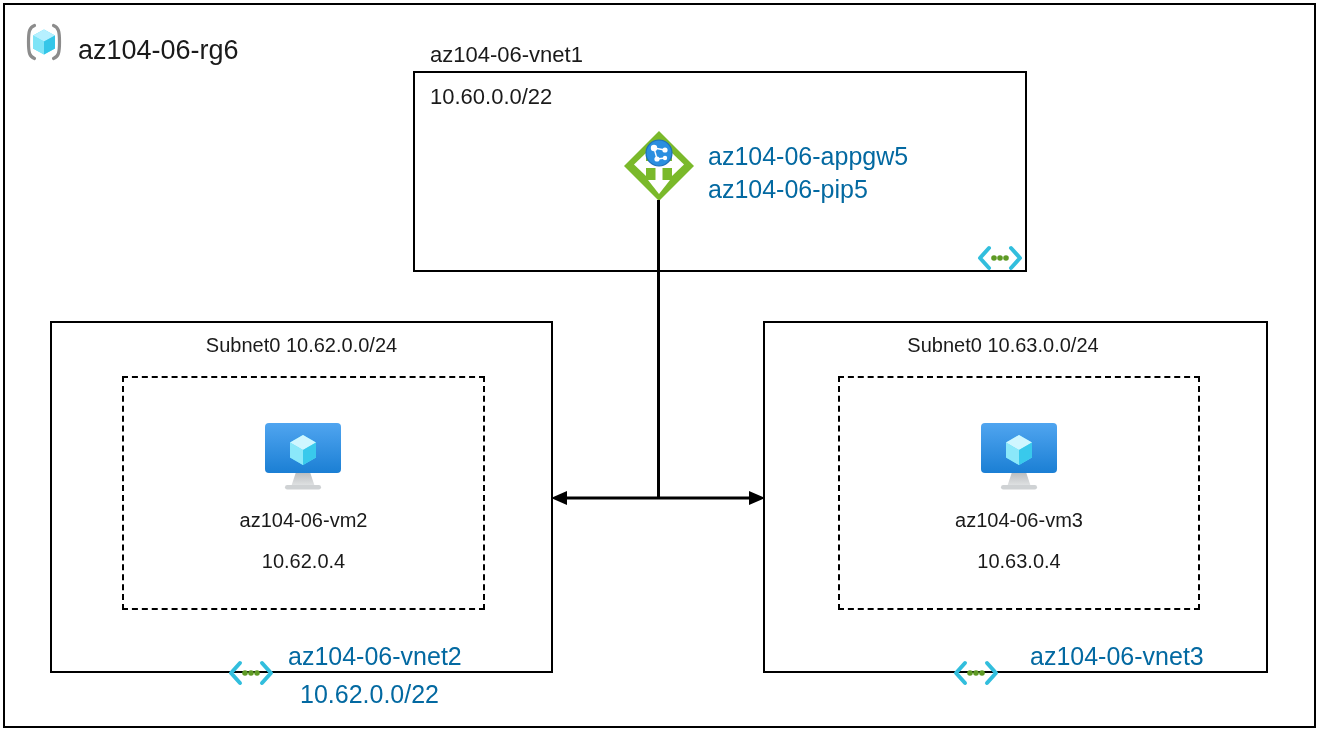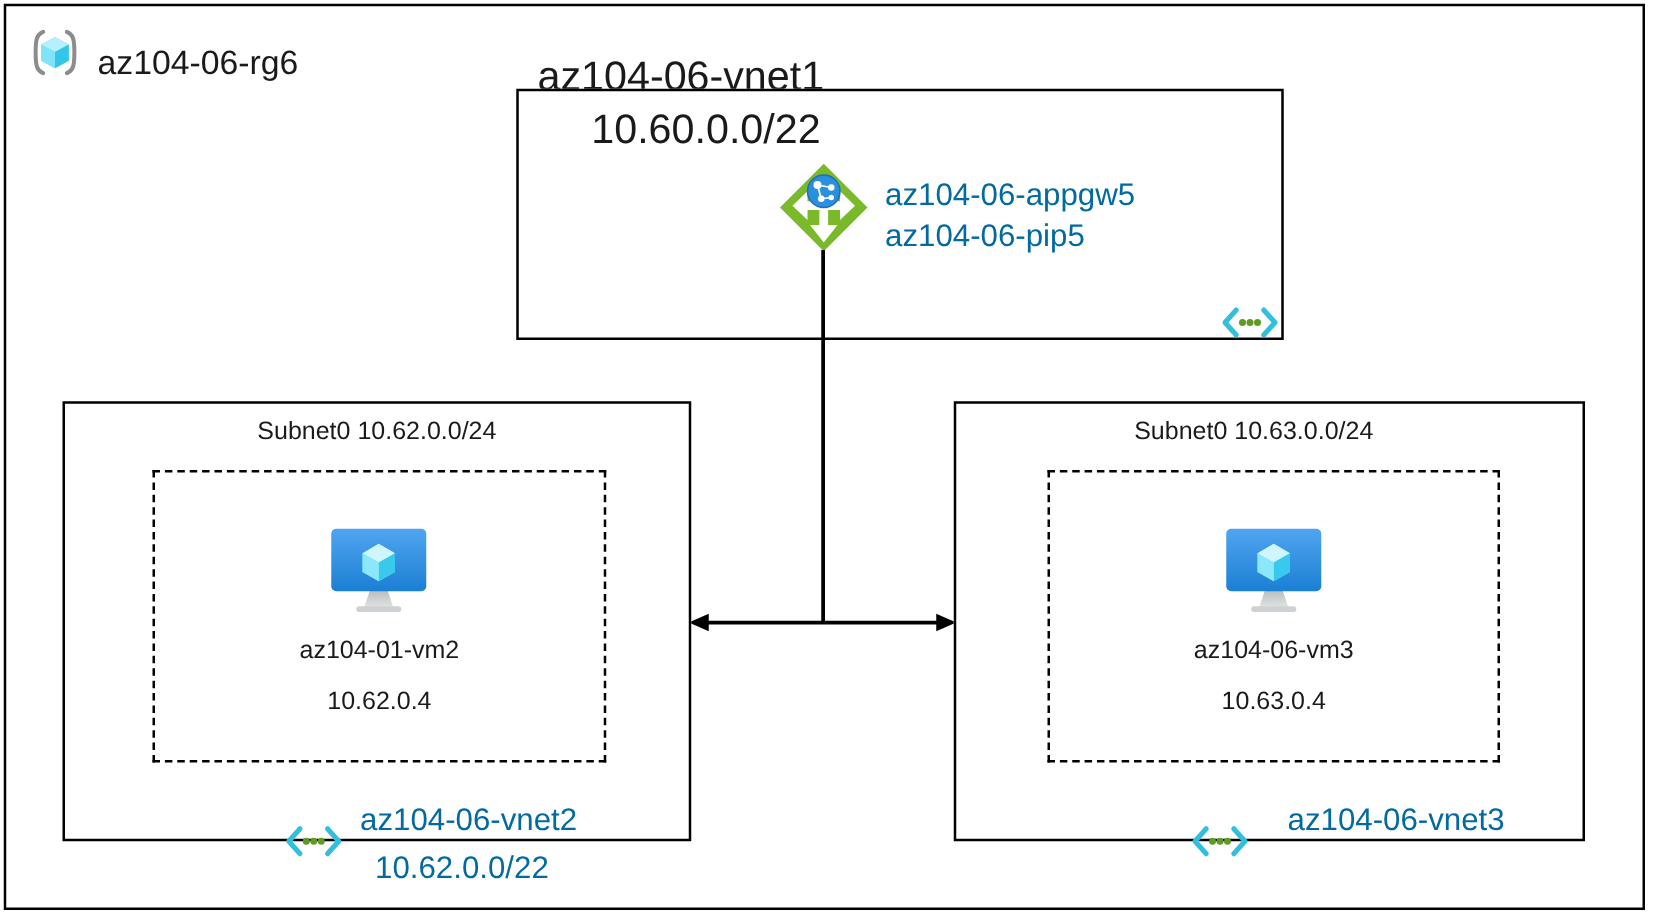--- a/index.html
+++ b/index.html
@@ -60,21 +60,21 @@
   .subnet-dashed {
     position: absolute;
     border: 2px dashed #000000;
     box-sizing: border-box;
     background: transparent;
   }
 
   
   .lbl {
     position: absolute;
-    font-size: 33px;
+    font-size: 22px;
     line-height: 1.18;
     color: #1a1a1a;
     white-space: nowrap;
   }
   .lbl-center {
     position: absolute;
     font-size: 20px;
     line-height: 1.2;
     color: #1a1a1a;
     text-align: center;
@@ -132,21 +132,21 @@
         <polygon points="22,21.5 22,34.5 11,28.5 11,15.5" fill="#7FE4F7"></polygon>
       </svg>
     </span>
     <span class="rg-title">az104-06-rg6</span>
   </div>
 
   <div class="lbl" style="left:430px; top:42px;">az104-06-vnet1</div>
 
   <div class="netbox" style="left:413px; top:71px; width:614px; height:201px;"></div>
 
-  <div class="lbl" style="left:430px; top:84px;margin-left:43px;">10.60.0.0/22</div>
+  <div class="lbl" style="left:430px; top:84px;">10.60.0.0/22</div>
 
   <span class="icon" style="left:621px; top:128px;">
     <svg width="76" height="76" viewBox="0 0 76 76" xmlns="http://www.w3.org/2000/svg">
       <polygon points="38,3 73,38 38,73 3,38" fill="#7AB92A"></polygon>
 
       <g fill="#ffffff">
 
         <rect x="20" y="33" width="36" height="7"></rect>
 
         <rect x="34.5" y="24" width="7" height="32"></rect>
@@ -225,21 +225,21 @@
 
       <rect x="7" y="8" width="76" height="50" rx="4" fill="url(#vmScreen2)"></rect>
 
       <polygon points="45,20 58,27.5 58,42.5 45,50 32,42.5 32,27.5" fill="#62DDF5"></polygon>
       <polygon points="45,20 58,27.5 45,35 32,27.5" fill="#CFF6FF"></polygon>
       <polygon points="45,35 58,27.5 58,42.5 45,50" fill="#39C9EC"></polygon>
       <polygon points="45,35 45,50 32,42.5 32,27.5" fill="#8BE8FA"></polygon>
     </svg>
   </span>
 
-  <div class="lbl-center" style="left:122px; top:508px; width:363px;">az104-01-vm2</div>
+  <div class="lbl-center" style="left:122px; top:508px; width:363px;">az104-06-vm2</div>
   <div class="lbl-center" style="left:122px; top:549px; width:363px;">10.62.0.4</div>
 
   <span class="icon" style="left:227px; top:659px;">
     <svg width="48" height="28" viewBox="0 0 48 28" xmlns="http://www.w3.org/2000/svg">
       <g fill="none" stroke="#32BEDD" stroke-width="4" stroke-linecap="round" stroke-linejoin="round">
         <polyline points="13,4 4,14 13,24"></polyline>
         <polyline points="35,4 44,14 35,24"></polyline>
       </g>
       <g fill="#5E9A24">
         <circle cx="18" cy="14" r="2.8"></circle>

